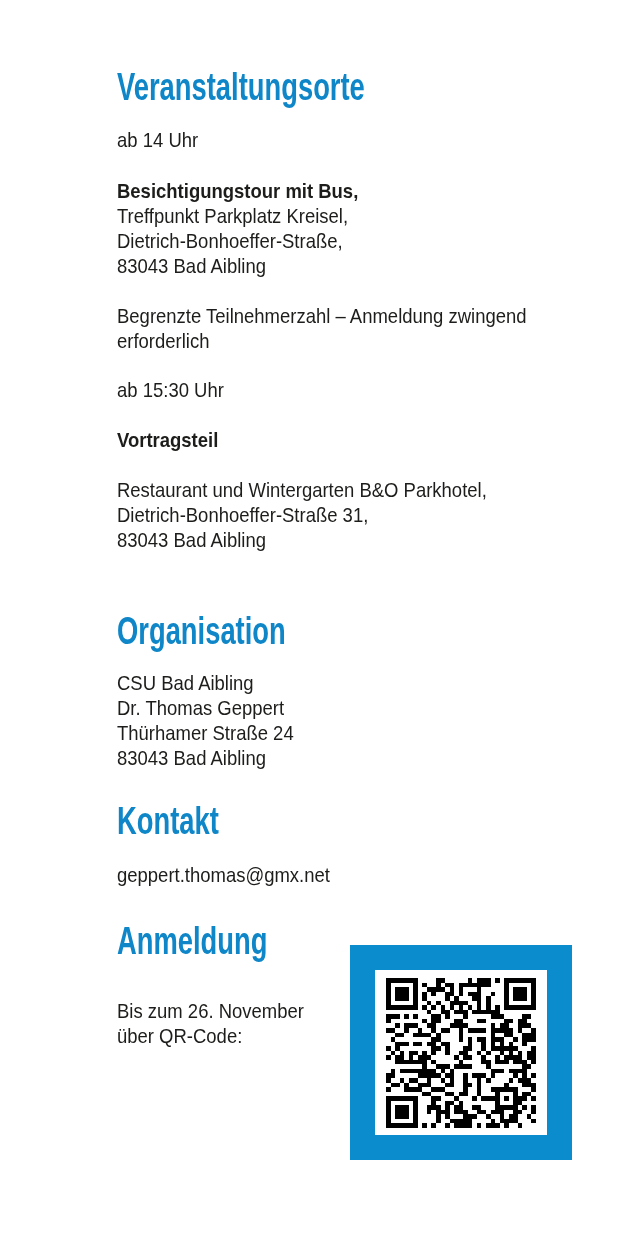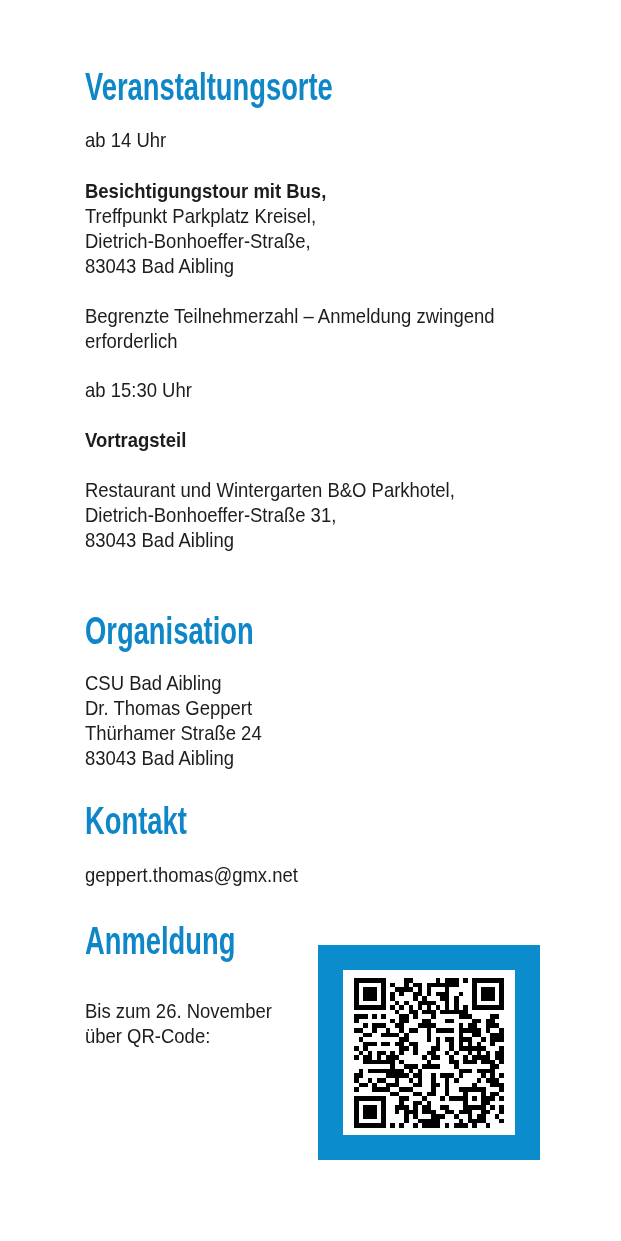--- a/index.html
+++ b/index.html
@@ -3,21 +3,21 @@
 <meta charset="utf-8">
 <title>Flyer</title>
 <style>
   html,body{margin:0;padding:0;}
   body{
     width:621px;height:1241px;
     background:#ffffff;
     font-family:"Liberation Sans","DejaVu Sans",sans-serif;
     overflow:hidden;position:relative;
   }
-  .page{position:absolute;inset:0;}
+  .page{position:absolute;inset:0;margin-left:32px;}
   .heading{
     position:absolute;left:85px;margin:0;
     font-size:38px;line-height:40px;font-weight:700;
     color:#0e86c8;
     white-space:nowrap;
     transform:scaleX(0.72);transform-origin:0 0;
     letter-spacing:0;
   }
   .tblock{
     position:absolute;left:85px;

